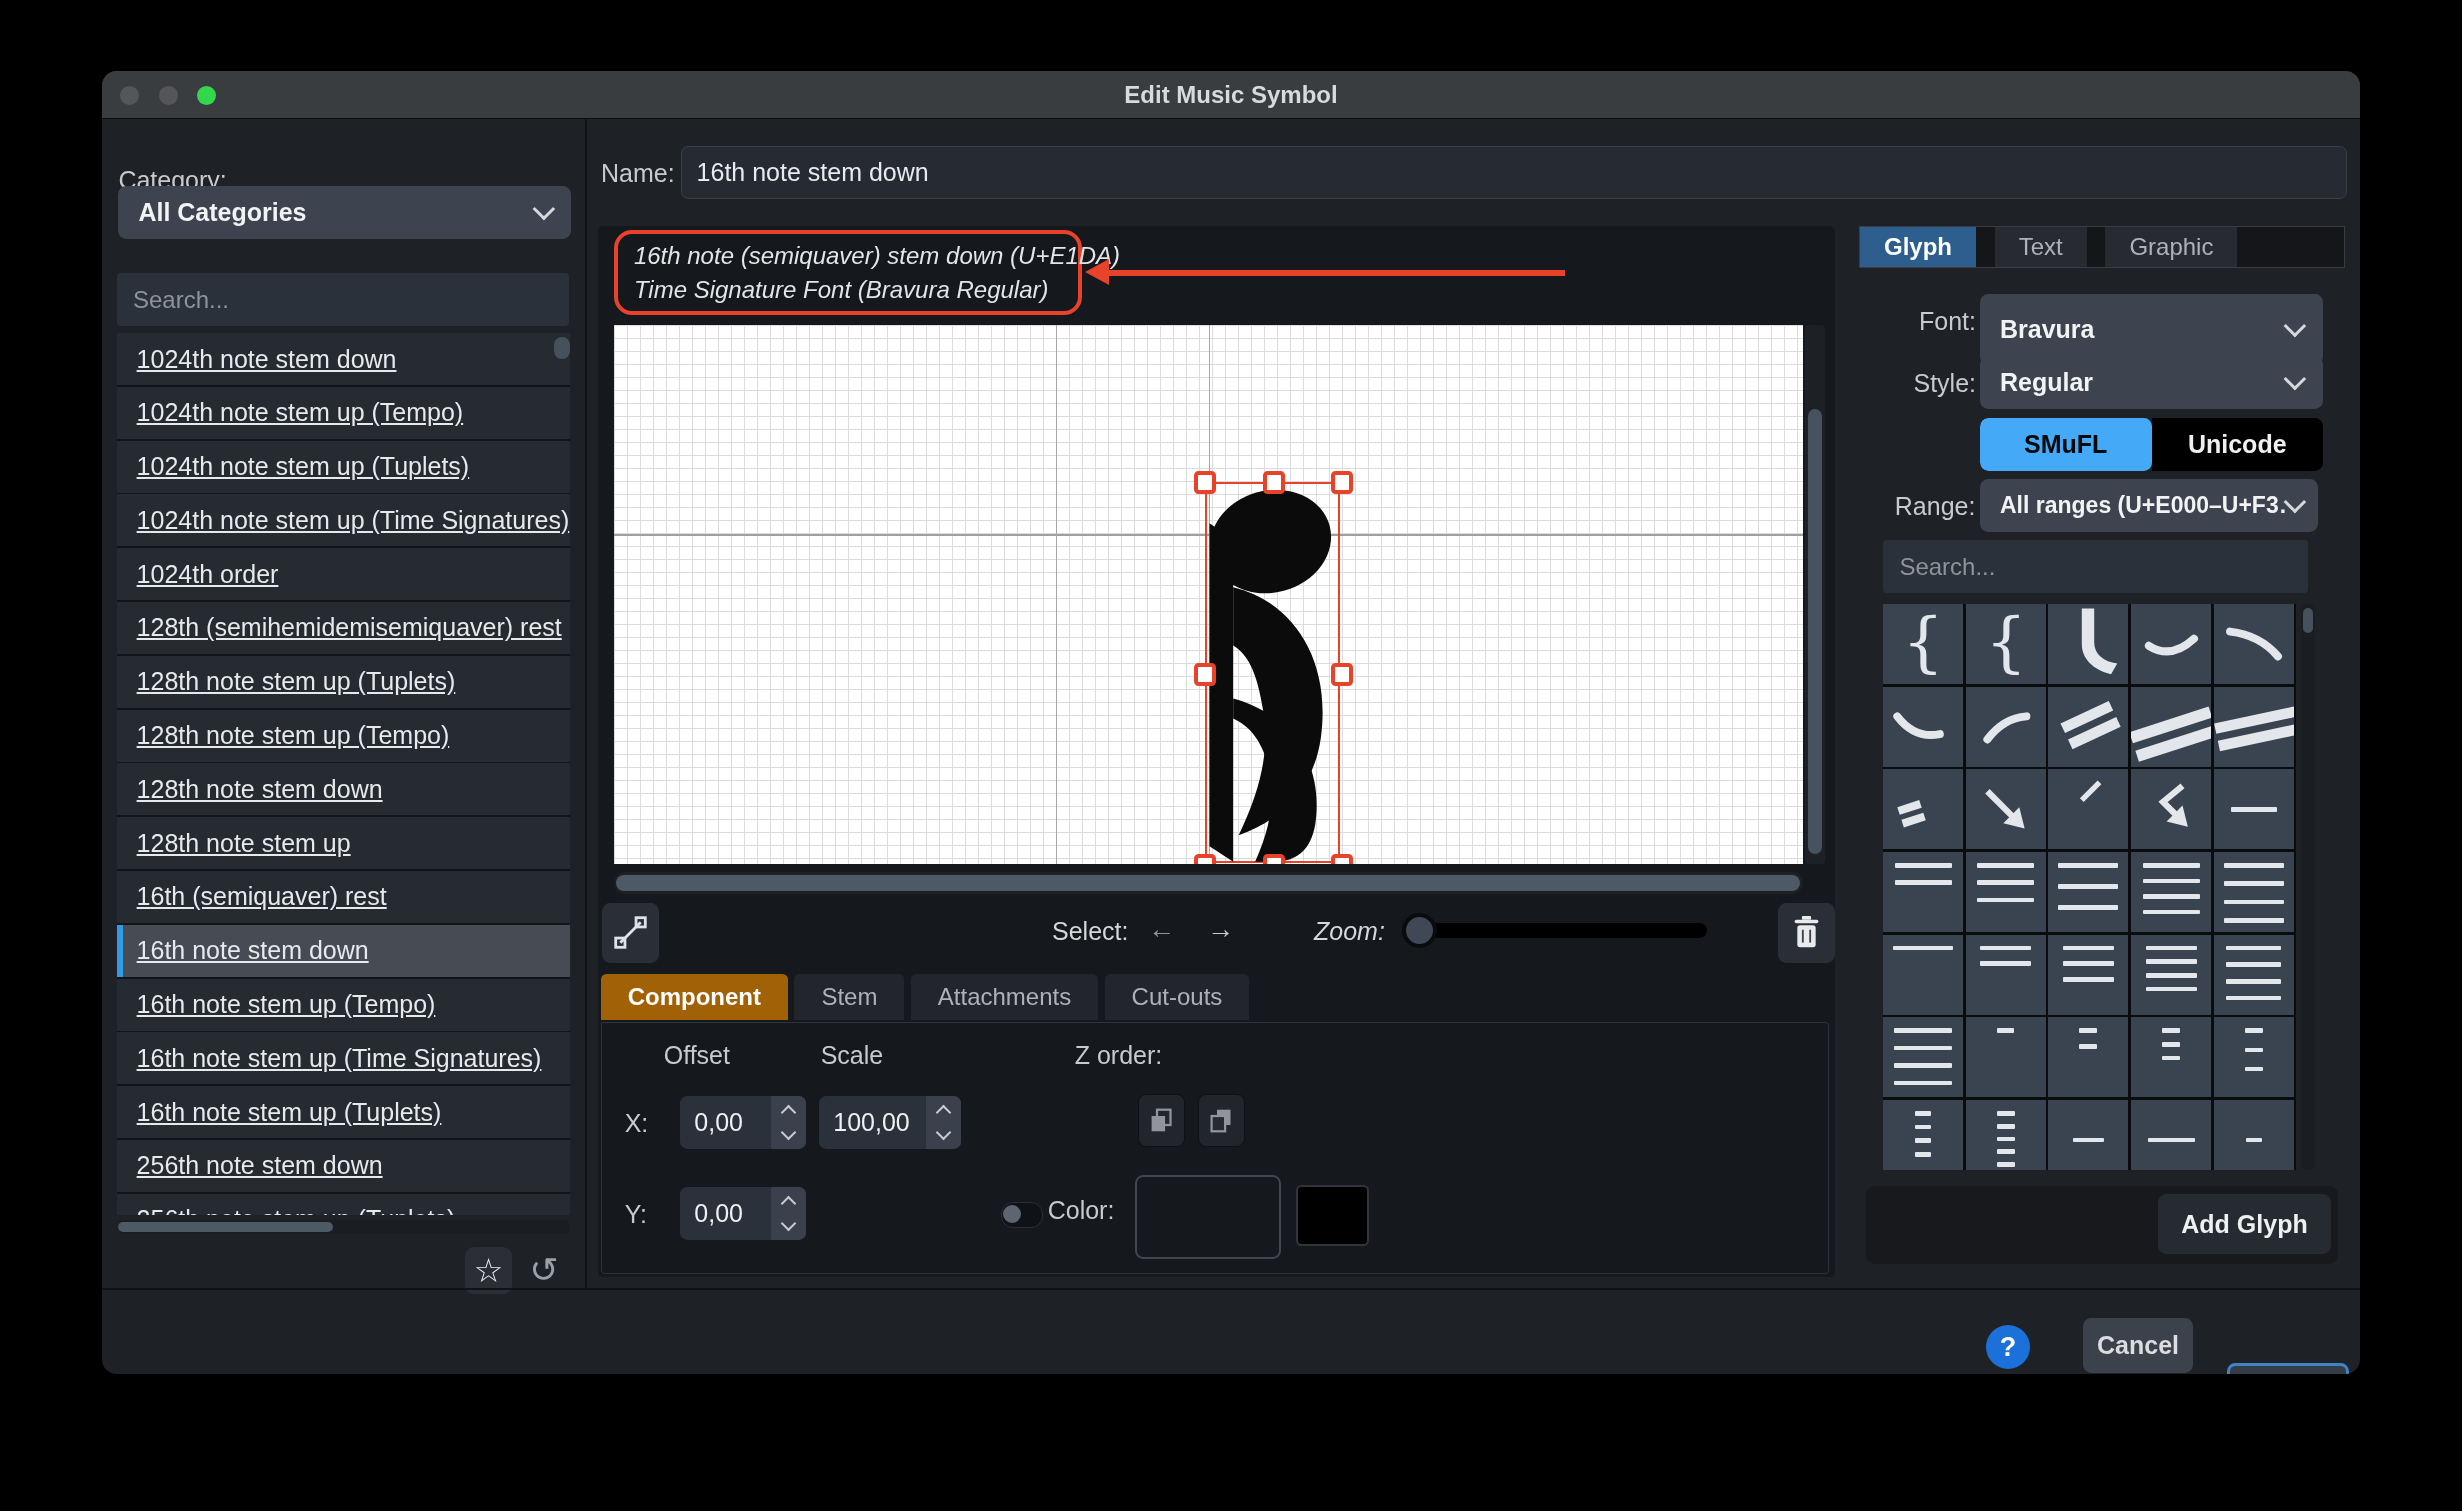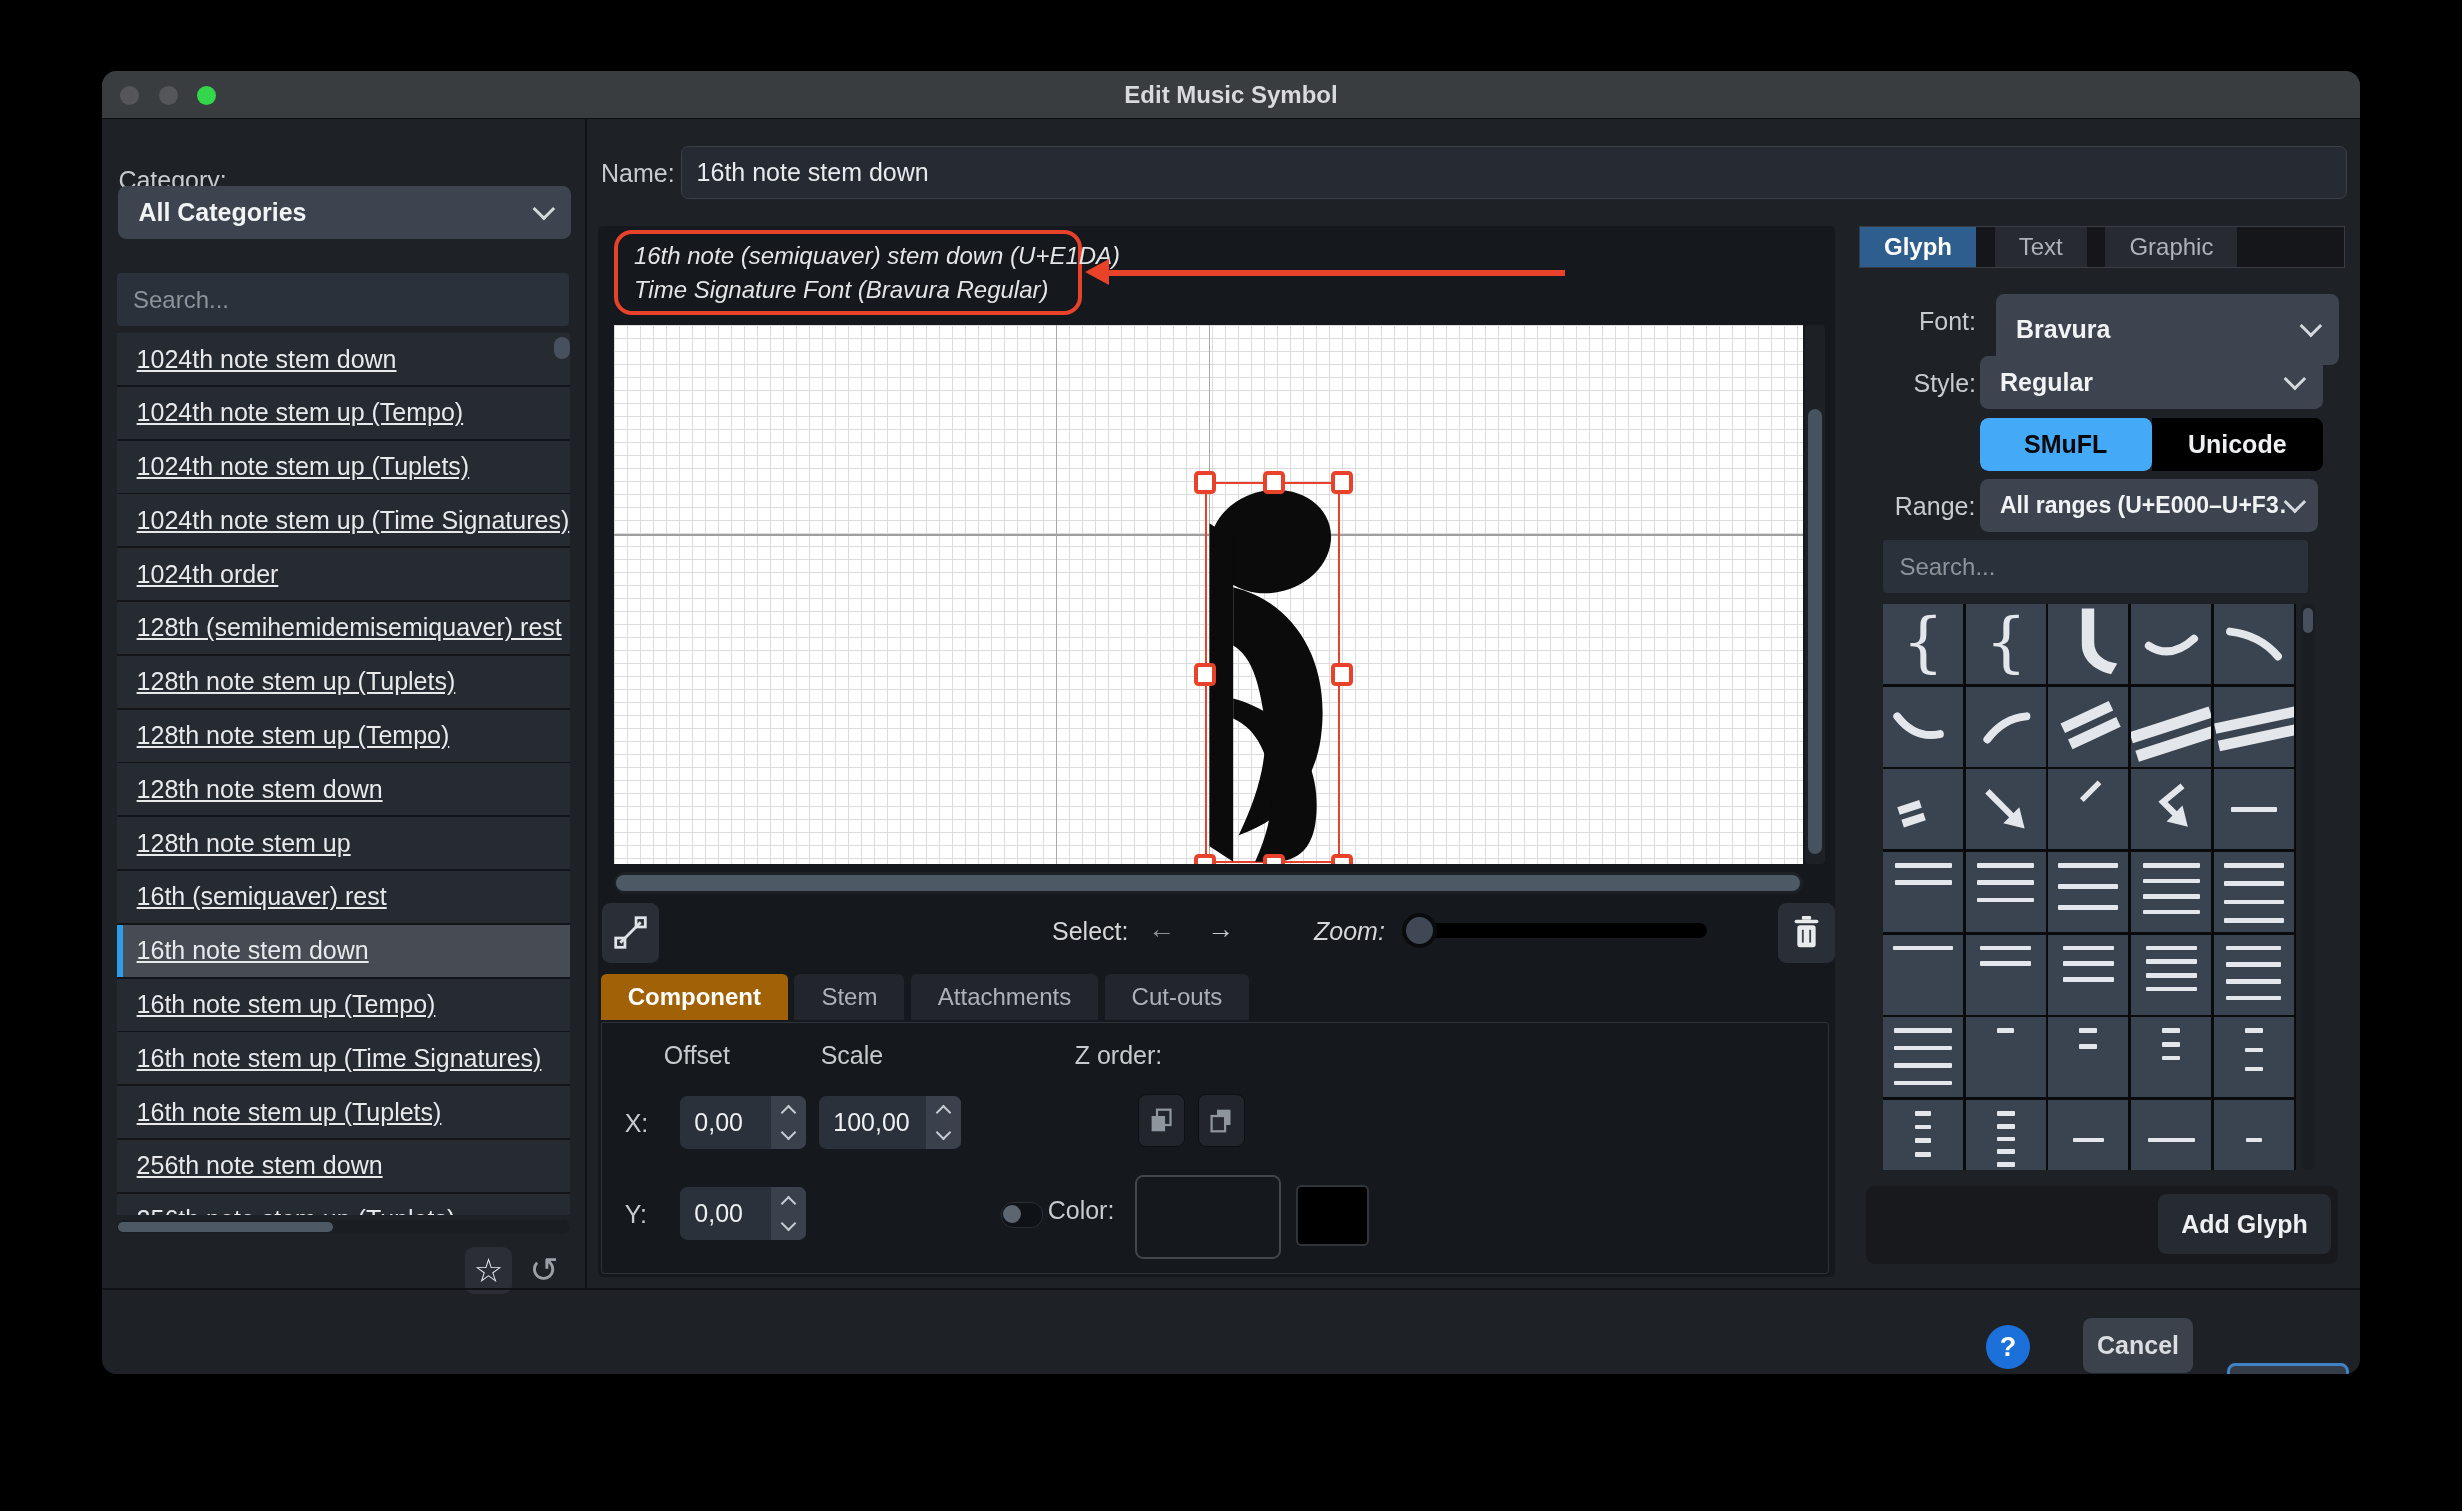--- a/index.html
+++ b/index.html
@@ -334,21 +334,21 @@
   </div>
 
   <div class="rp">
     <div class="rp-tabstrip tabs" style="gap:16px;">
           <div class="tab active">Glyph</div>
           <div class="tab">Text</div>
           <div class="tab">Graphic</div>
         </div>
 
     <div class="lbl" style="left:44px;top:81px;width:73px;text-align:right;">Font:</div>
-    <div class="dd" style="left:121px;top:68px;width:303px;height:71px;margin-left:16px;">
+    <div class="dd" style="left:121px;top:68px;width:303px;height:71px;">
       <span class="grow">Bravura</span>
       <span class="chev"></span>
     </div>
 
     <div class="lbl" style="left:44px;top:143px;width:73px;text-align:right;">Style:</div>
     <div class="dd" style="left:121px;top:130px;width:303px;height:53px;">
       <span class="grow">Regular</span>
       <span class="chev"></span>
     </div>
 

